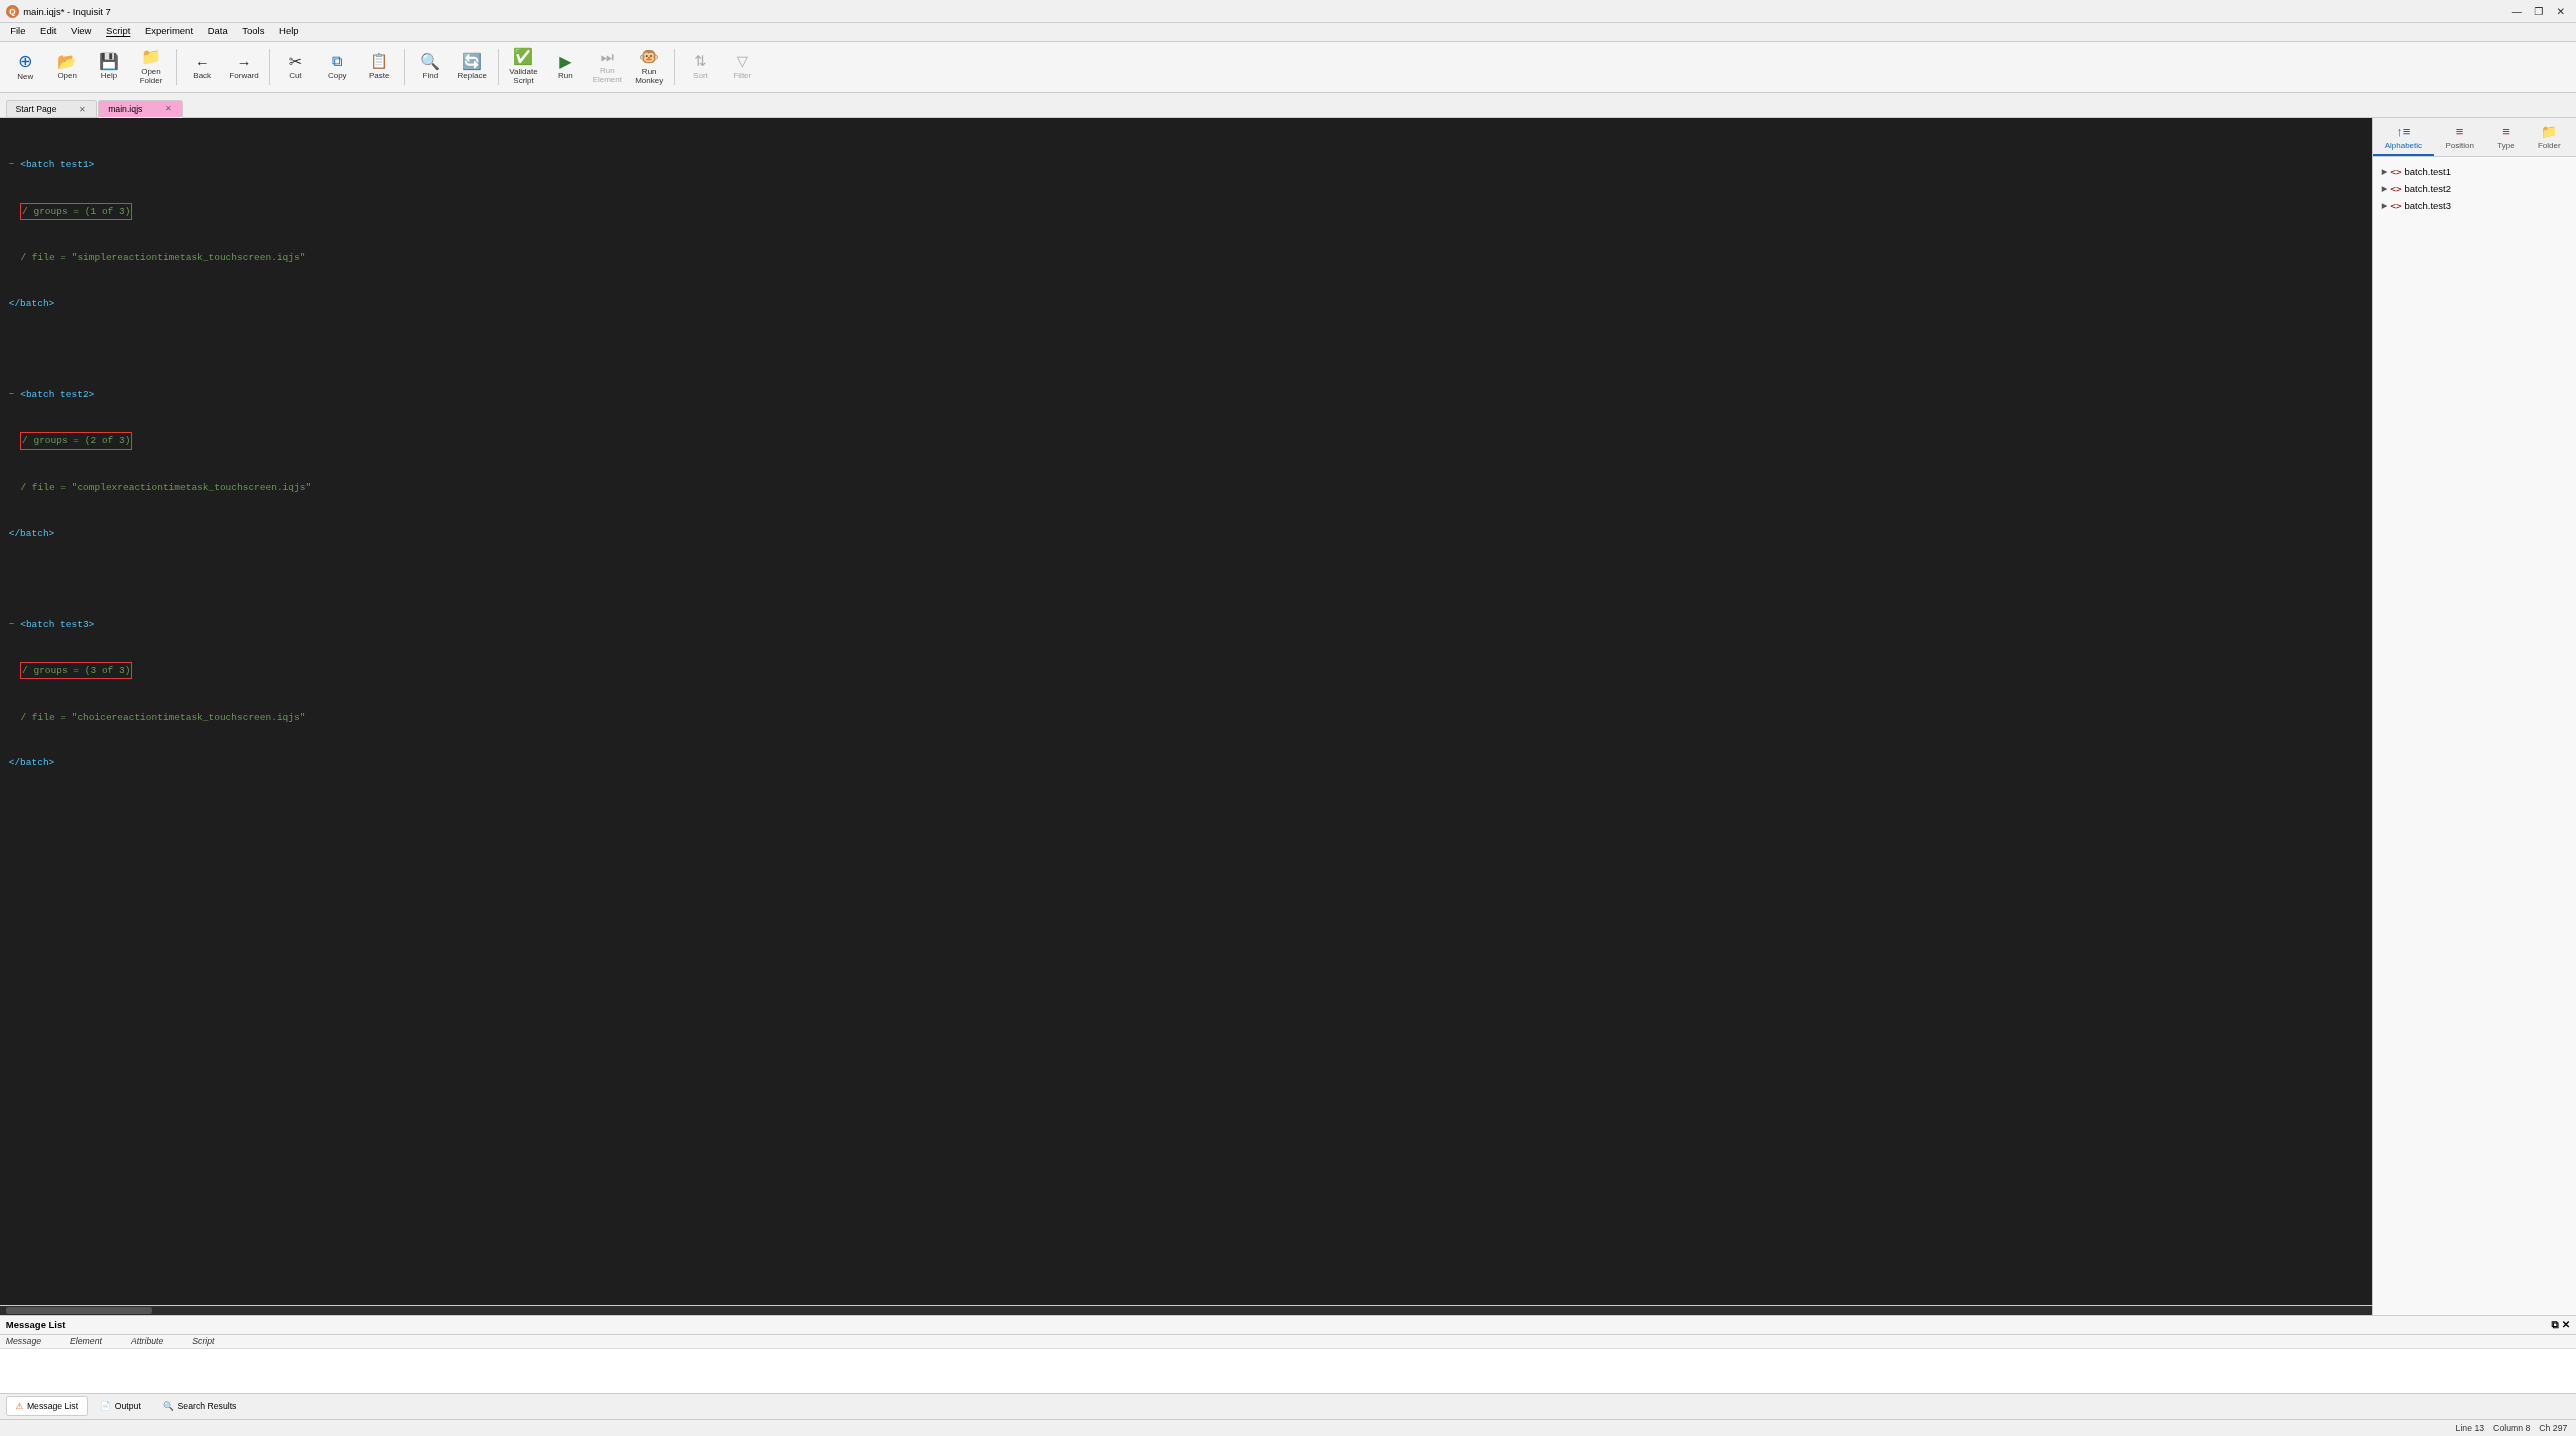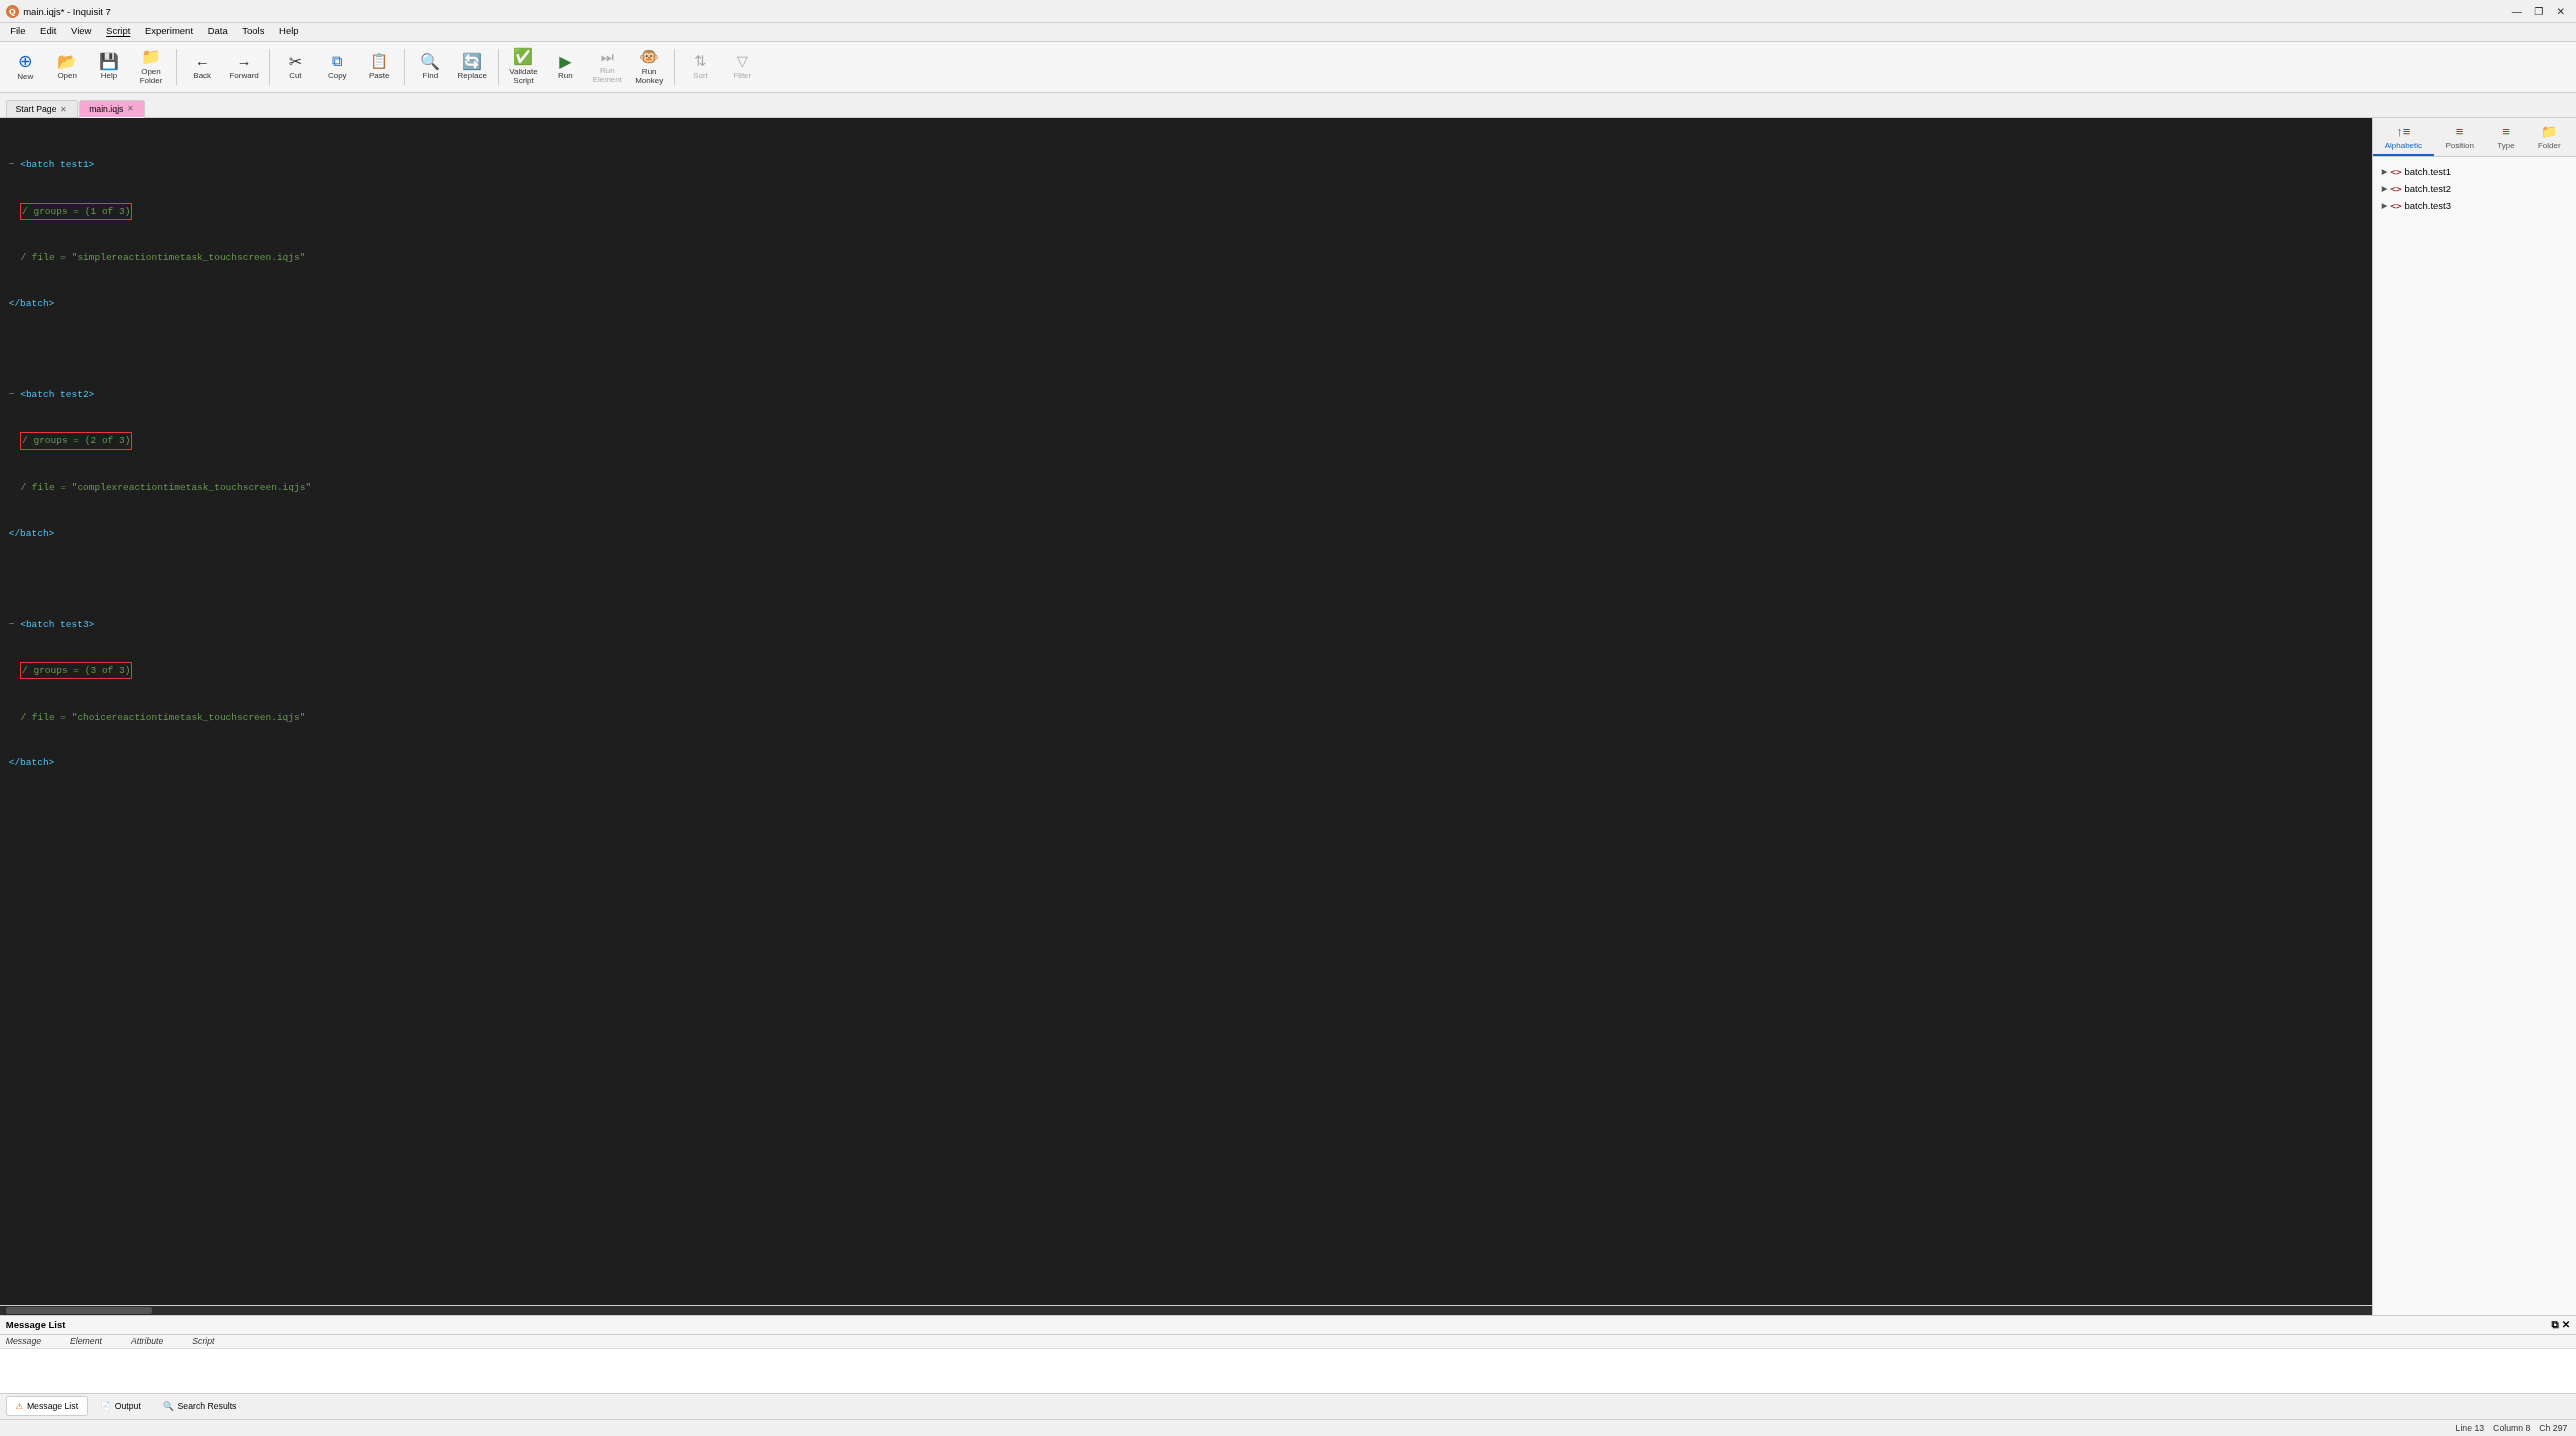--- a/index.html
+++ b/index.html
@@ -69,21 +69,21 @@
     
     #tab-bar {
       background: #f0f0f0;
       height: 25px;
       display: flex;
       align-items: flex-end;
       padding: 0 5.8px;
       border-bottom: 0.7px solid #ccc;
     }
     .tab {
-      display: flex; align-items: center; gap: 2px;
+      display: flex; align-items: center; gap: 21px;
       padding: 2.9px 8.7px 2.9px 8.7px;
       border: 0.7px solid #ccc;
       border-bottom: none;
       background: #e8e8e8;
       cursor: pointer;
       font-size: 8.7px;
       border-radius: 2.9px 2.9px 0 0;
       margin-right: 1.5px;
     }
     .tab.active { background: #f9a8d4; border-bottom: 0.7px solid #fff; z-index: 1; margin-bottom: -0.7px; }

